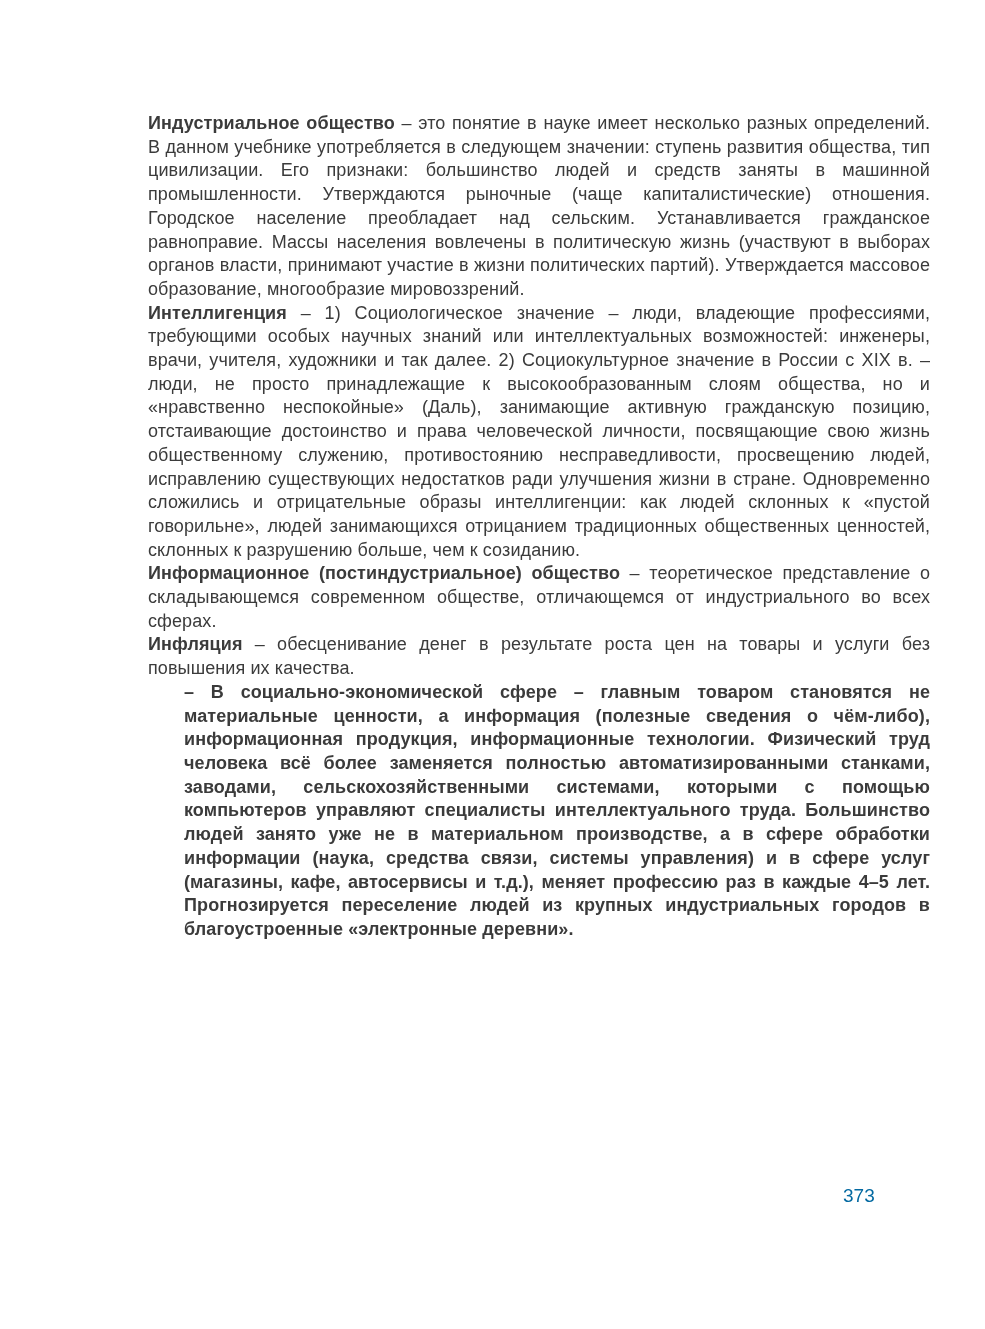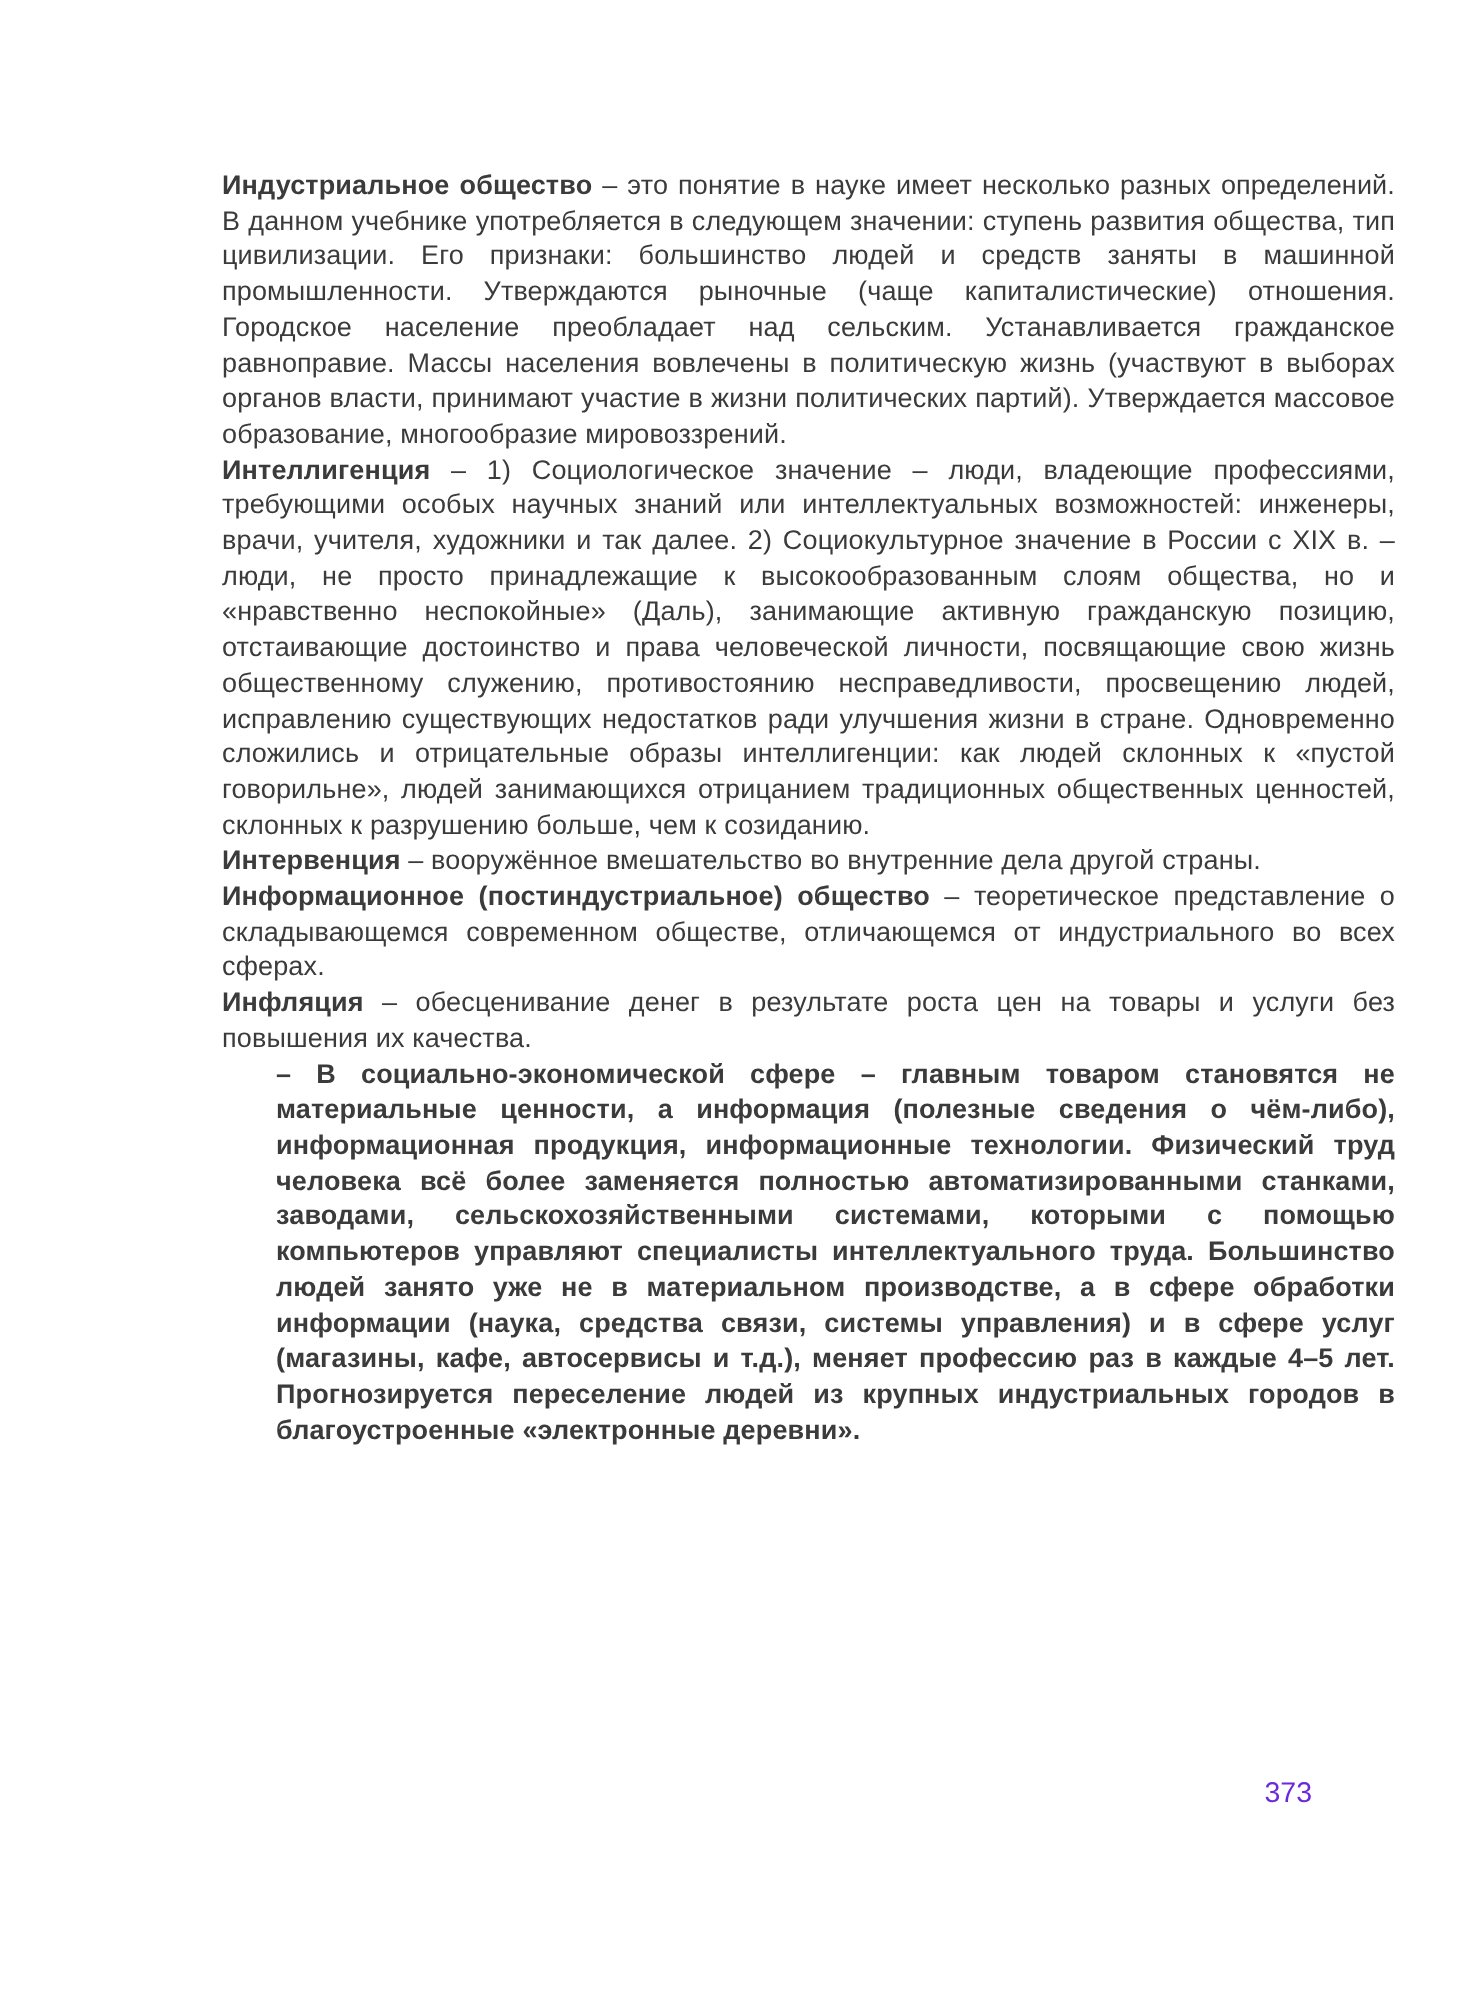--- a/index.html
+++ b/index.html
@@ -36,34 +36,33 @@
     font-weight: bold;
   }
   .term {
     font-weight: bold;
   }
   .page-number {
     position: absolute;
     left: 843px;
     top: 1185px;
     font-size: 19px;
-    color: #6d28d9;
+    color: #0369a1;
   }
 </style>
 </head>
 <body>
 
 <div class="page">
   <div class="content">
 
     <p class="entry"><span class="term">Индустриальное общество</span><span class="body"> – это понятие в науке имеет несколько разных определений. В данном учебнике употребляется в следующем значении: ступень развития общества, тип цивилизации. Его признаки: большинство людей и средств заняты в машинной промышленности. Утверждаются рыночные (чаще капиталистические) отношения. Городское население преобладает над сельским. Устанавливается гражданское равноправие. Массы населения вовлечены в политическую жизнь (участвуют в выборах органов власти, принимают участие в жизни политических партий). Утверждается массовое образование, многообразие мировоззрений.</span></p>
 
     <p class="entry"><span class="term">Интеллигенция</span><span class="body"> – 1) Социологическое значение – люди, владеющие профессиями, требующими особых научных знаний или интеллектуальных возможностей: инженеры, врачи, учителя, художники и так далее. 2) Социокультурное значение в России с XIX в. – люди, не просто принадлежащие к высокообразованным слоям общества, но и «нравственно неспокойные» (Даль), занимающие активную гражданскую позицию, отстаивающие достоинство и права человеческой личности, посвящающие свою жизнь общественному служению, противостоянию несправедливости, просвещению людей, исправлению существующих недостатков ради улучшения жизни в стране. Одновременно сложились и отрицательные образы интеллигенции: как людей склонных к «пустой говорильне», людей занимающихся отрицанием традиционных общественных ценностей, склонных к разрушению больше, чем к созиданию.</span></p>
 
-    <p class="entry"><span class="term">Интервенция</span><span class="body"> – вооружённое вмешательство во внутренние дела другой страны.</span></p>
 
     <p class="entry"><span class="term">Информационное (постиндустриальное) общество</span><span class="body"> – теоретическое представление о складывающемся современном обществе, отличающемся от индустриального во всех сферах.</span></p>
 
     <p class="entry"><span class="term">Инфляция</span><span class="body"> – обесценивание денег в результате роста цен на товары и услуги без повышения их качества.</span></p>
 
     <p class="sub"><span class="body">– В социально-экономической сфере – главным товаром становятся не материальные ценности, а информация (полезные сведения о чём-либо), информационная продукция, информационные технологии. Физический труд человека всё более заменяется полностью автоматизированными станками, заводами, сельскохозяйственными системами, которыми с помощью компьютеров управляют специалисты интеллектуального труда. Большинство людей занято уже не в материальном производстве, а в сфере обработки информации (наука, средства связи, системы управления) и в сфере услуг (магазины, кафе, автосервисы и т.д.), меняет профессию раз в каждые 4–5 лет. Прогнозируется переселение людей из крупных индустриальных городов в благоустроенные «электронные деревни».</span></p>
 
 
   </div>
 

